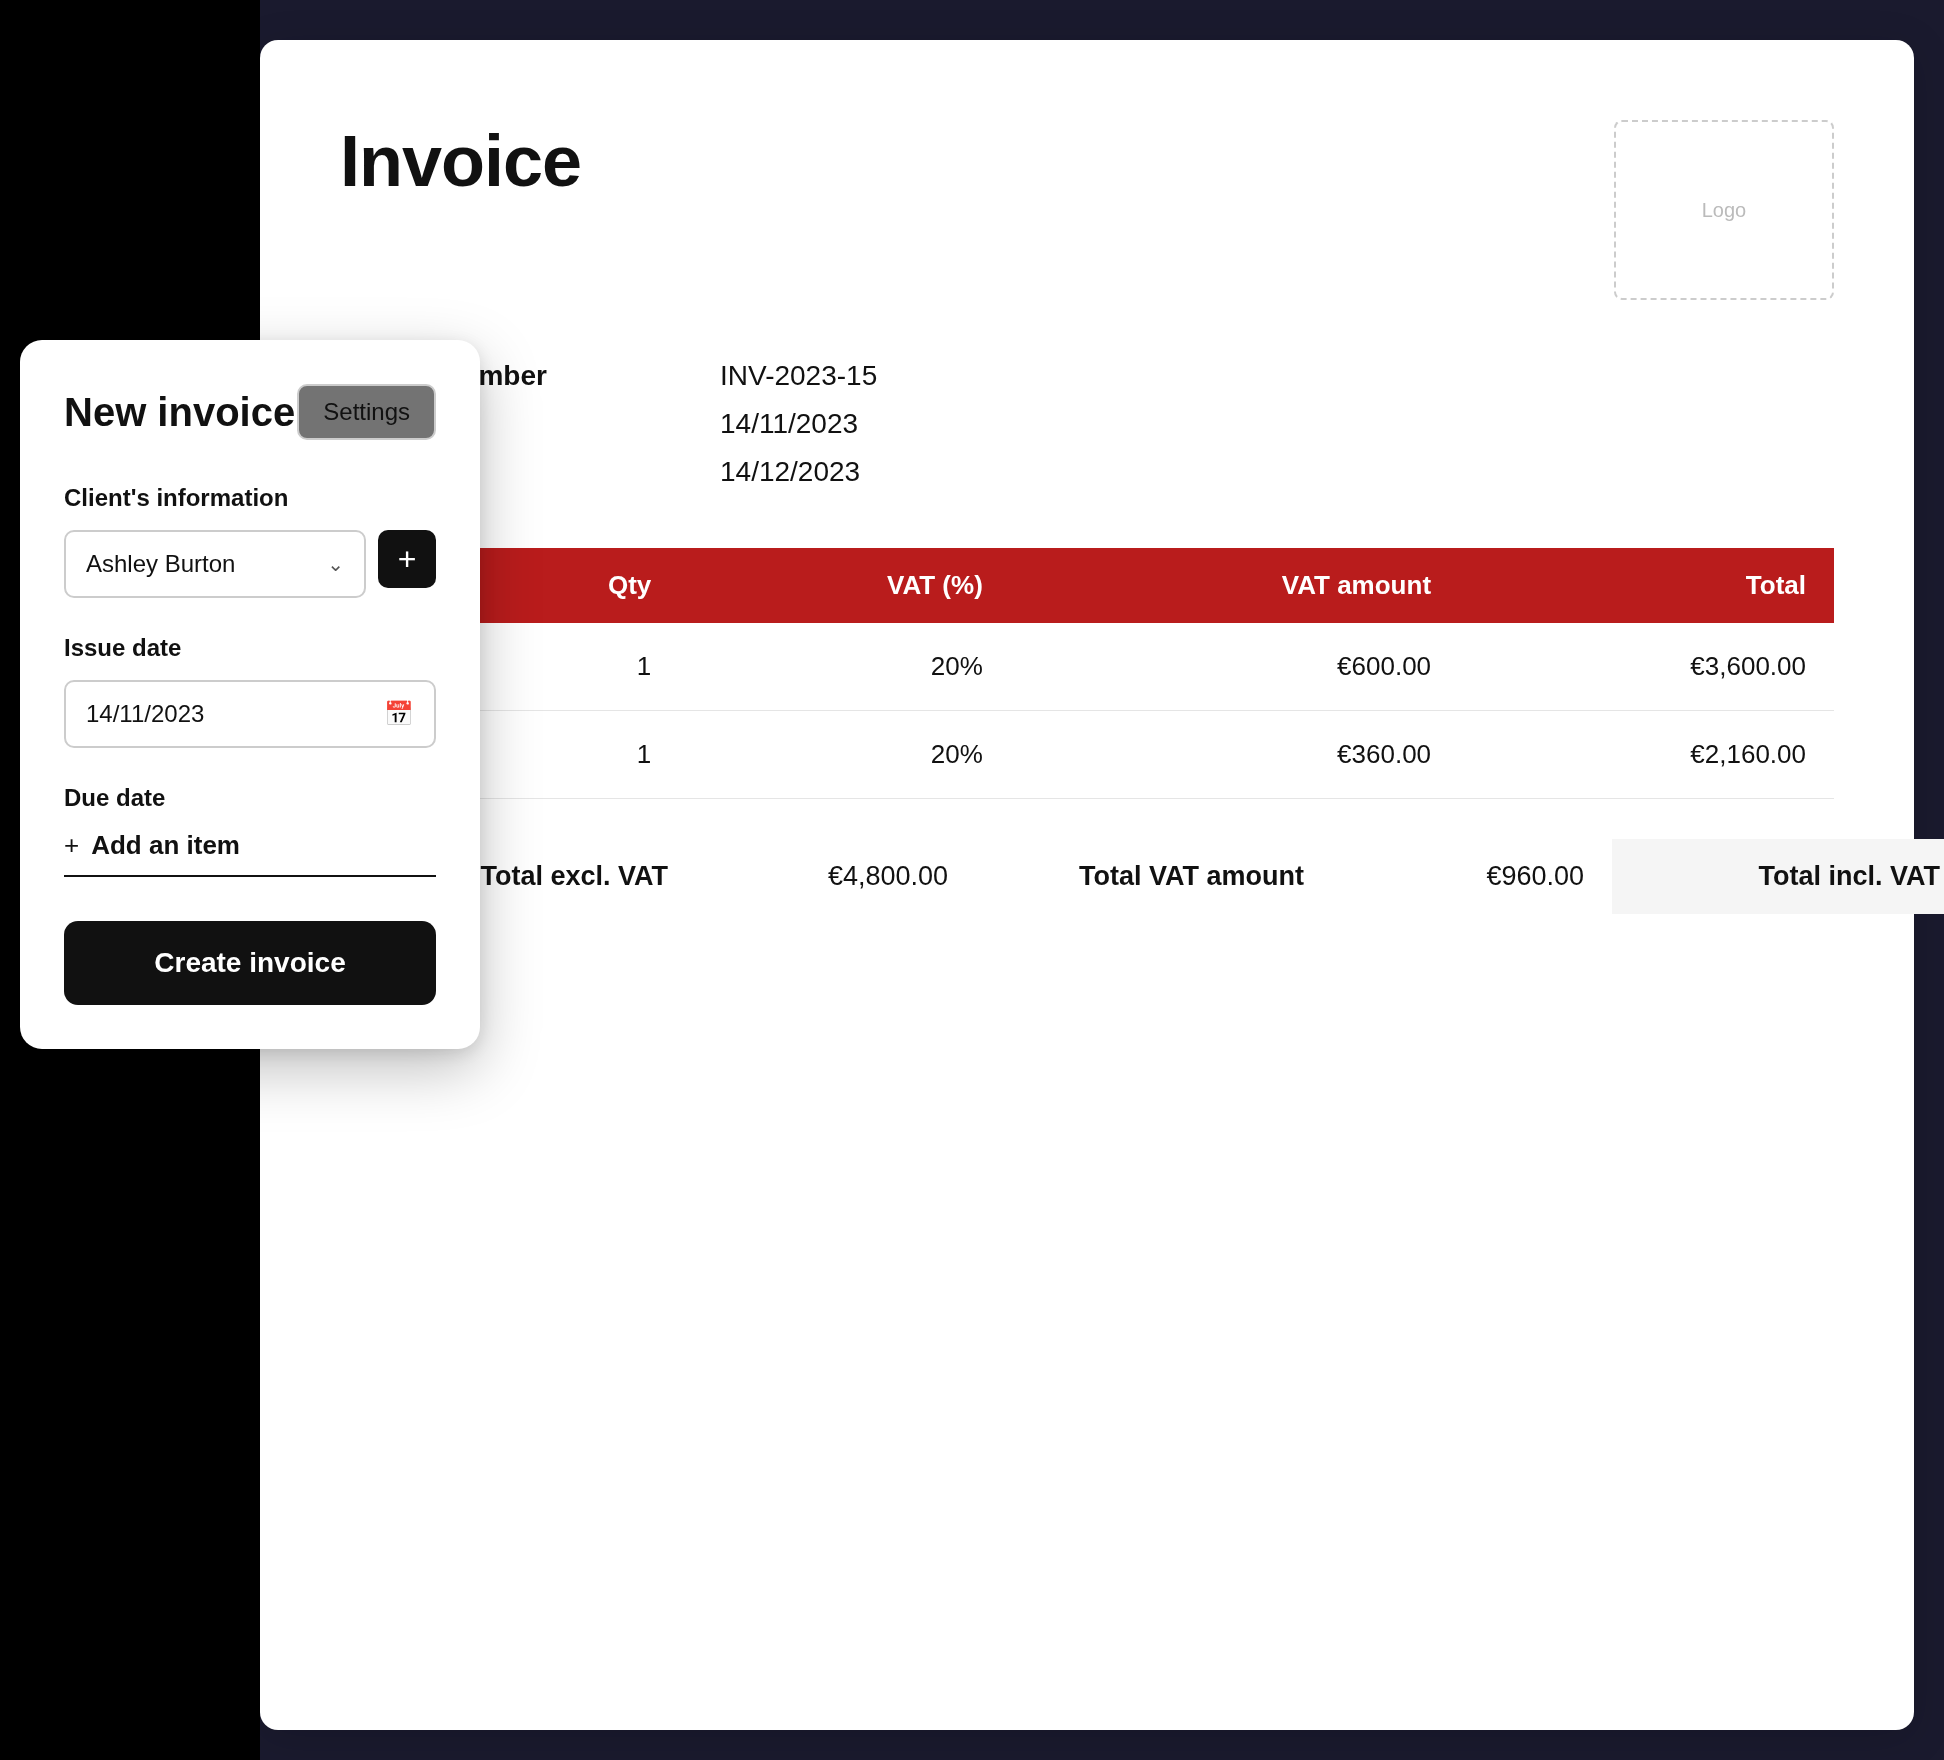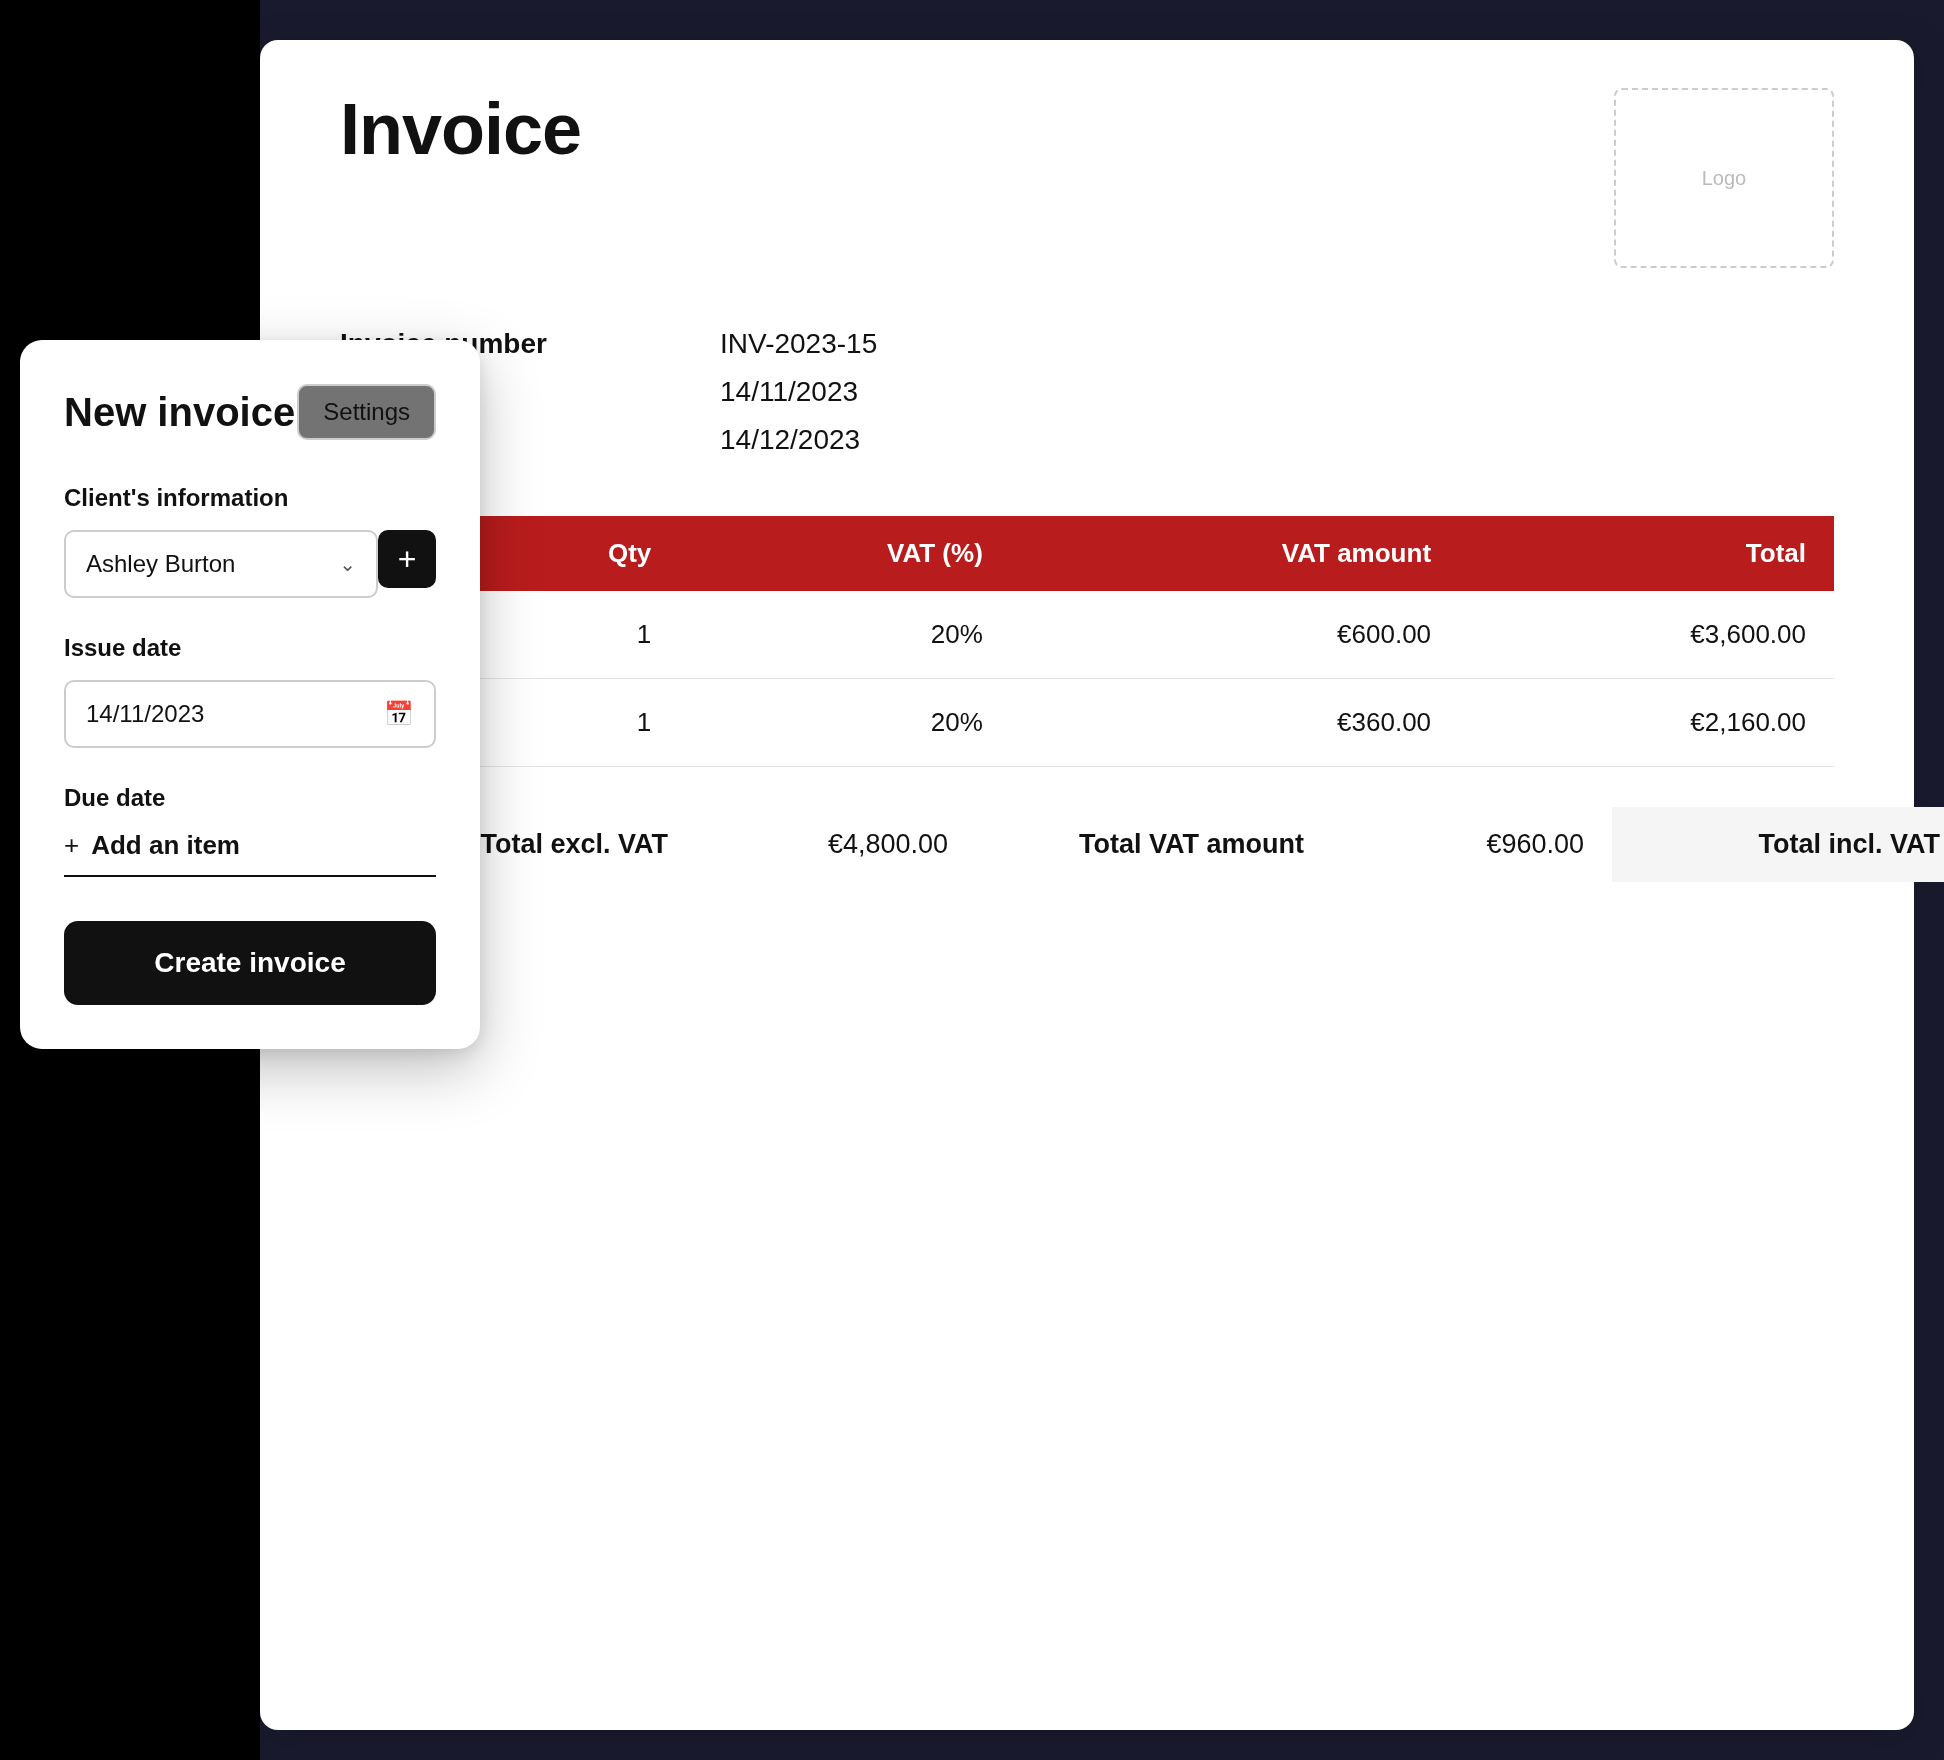--- a/index.html
+++ b/index.html
@@ -23,21 +23,21 @@
 
     
     .invoice-card {
       position: absolute;
       top: 40px;
       left: 260px;
       right: 30px;
       bottom: 30px;
       background: #ffffff;
       border-radius: 18px;
-      padding: 48px 80px 60px 80px;
+      padding: 80px 80px 60px 80px;
       box-shadow: 0 8px 40px rgba(0,0,0,0.15);
     }
 
     .invoice-header {
       display: flex;
       justify-content: space-between;
       align-items: flex-start;
       margin-bottom: 60px;
     }
 
@@ -195,20 +195,21 @@
 
     .section-label {
       font-size: 24px;
       font-weight: 600;
       color: #111;
       margin-bottom: 18px;
     }
 
     .client-row {
       display: flex;
+      gap: 12px;
       margin-bottom: 36px;
     }
 
     .client-select {
       flex: 1;
       border: 2px solid #ccc;
       border-radius: 10px;
       padding: 18px 20px;
       font-size: 24px;
       color: #111;

